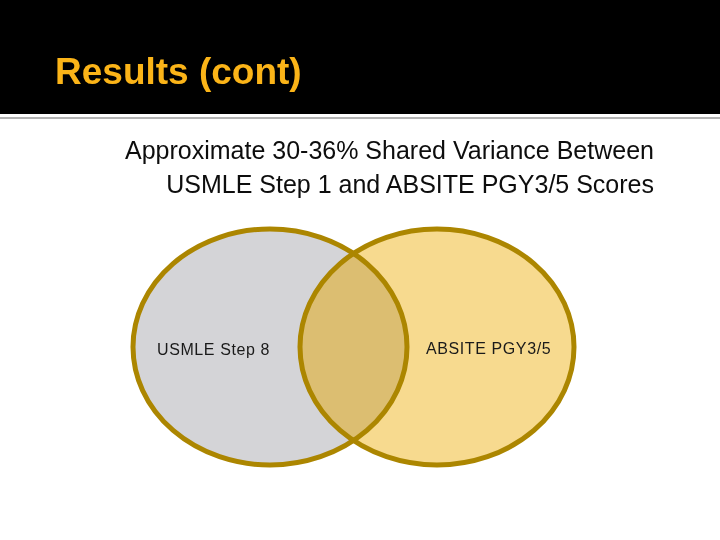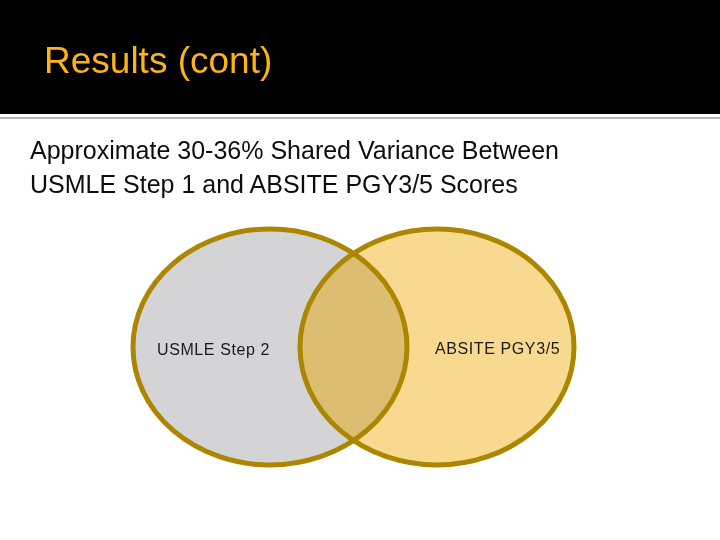--- a/index.html
+++ b/index.html
@@ -19,40 +19,40 @@
     position: absolute;
     top: 0; left: 0;
     width: 720px;
     height: 114px;
     background: #000000;
   }
   .slide-title {
     position: absolute;
     left: 44px;
     top: 40px;
-    margin: 0;
+    margin: 11px;
     font-size: 37px;
-    font-weight: normal;
+    font-weight: bold;
     letter-spacing: 0px;
     color: #FBB418;
     white-space: nowrap;
   }
   .header-divider {
     position: absolute;
     top: 117px; left: 0;
     width: 720px;
     height: 2px;
     background: #b3b3b3;
   }
   .body-heading {
     position: absolute;
     left: 30px;
     top: 133px;
     width: 624px;
-    text-align: left;
+    text-align: right;
     color: #0d0d0d;
     font-size: 25px;
     line-height: 34px;
     font-weight: normal;
   }
   .heading-line { white-space: nowrap; }
   .venn-wrap {
     position: absolute;
     left: 126px;
     top: 222px;
@@ -61,21 +61,21 @@
   }
   .venn-svg { display: block; width: 456px; height: 250px; }
   .venn-label {
     position: absolute;
     color: #1a1a1a;
     font-size: 16px;
     letter-spacing: 0.6px;
     white-space: nowrap;
   }
   .venn-label-left  { left: 157px; top: 341px; }
-  .venn-label-right { left: 426px; top: 340px; margin-left: 9px; }
+  .venn-label-right { left: 426px; top: 340px; }
 </style>
 </head>
 <body>
 
 <div class="slide">
 
   <div class="slide-header">
     <h1 class="slide-title">Results (cont)</h1>
   </div>
 
@@ -100,17 +100,17 @@
 
       <g clip-path="url(#clip-left-ellipse)">
         <ellipse cx="311" cy="125" rx="137" ry="118" fill="#dcbe71"></ellipse>
       </g>
 
       <ellipse cx="144" cy="125" rx="137" ry="118" fill="none" stroke-width="5" stroke="#ac8600"></ellipse>
       <ellipse cx="311" cy="125" rx="137" ry="118" fill="none" stroke-width="5" stroke="#ac8600"></ellipse>
     </svg>
   </div>
 
-  <div class="venn-label venn-label-left">USMLE Step 2</div>
+  <div class="venn-label venn-label-left">USMLE Step 8</div>
 
   <div class="venn-label venn-label-right">ABSITE PGY3/5</div>
 
 </div>
 
 </body></html>

